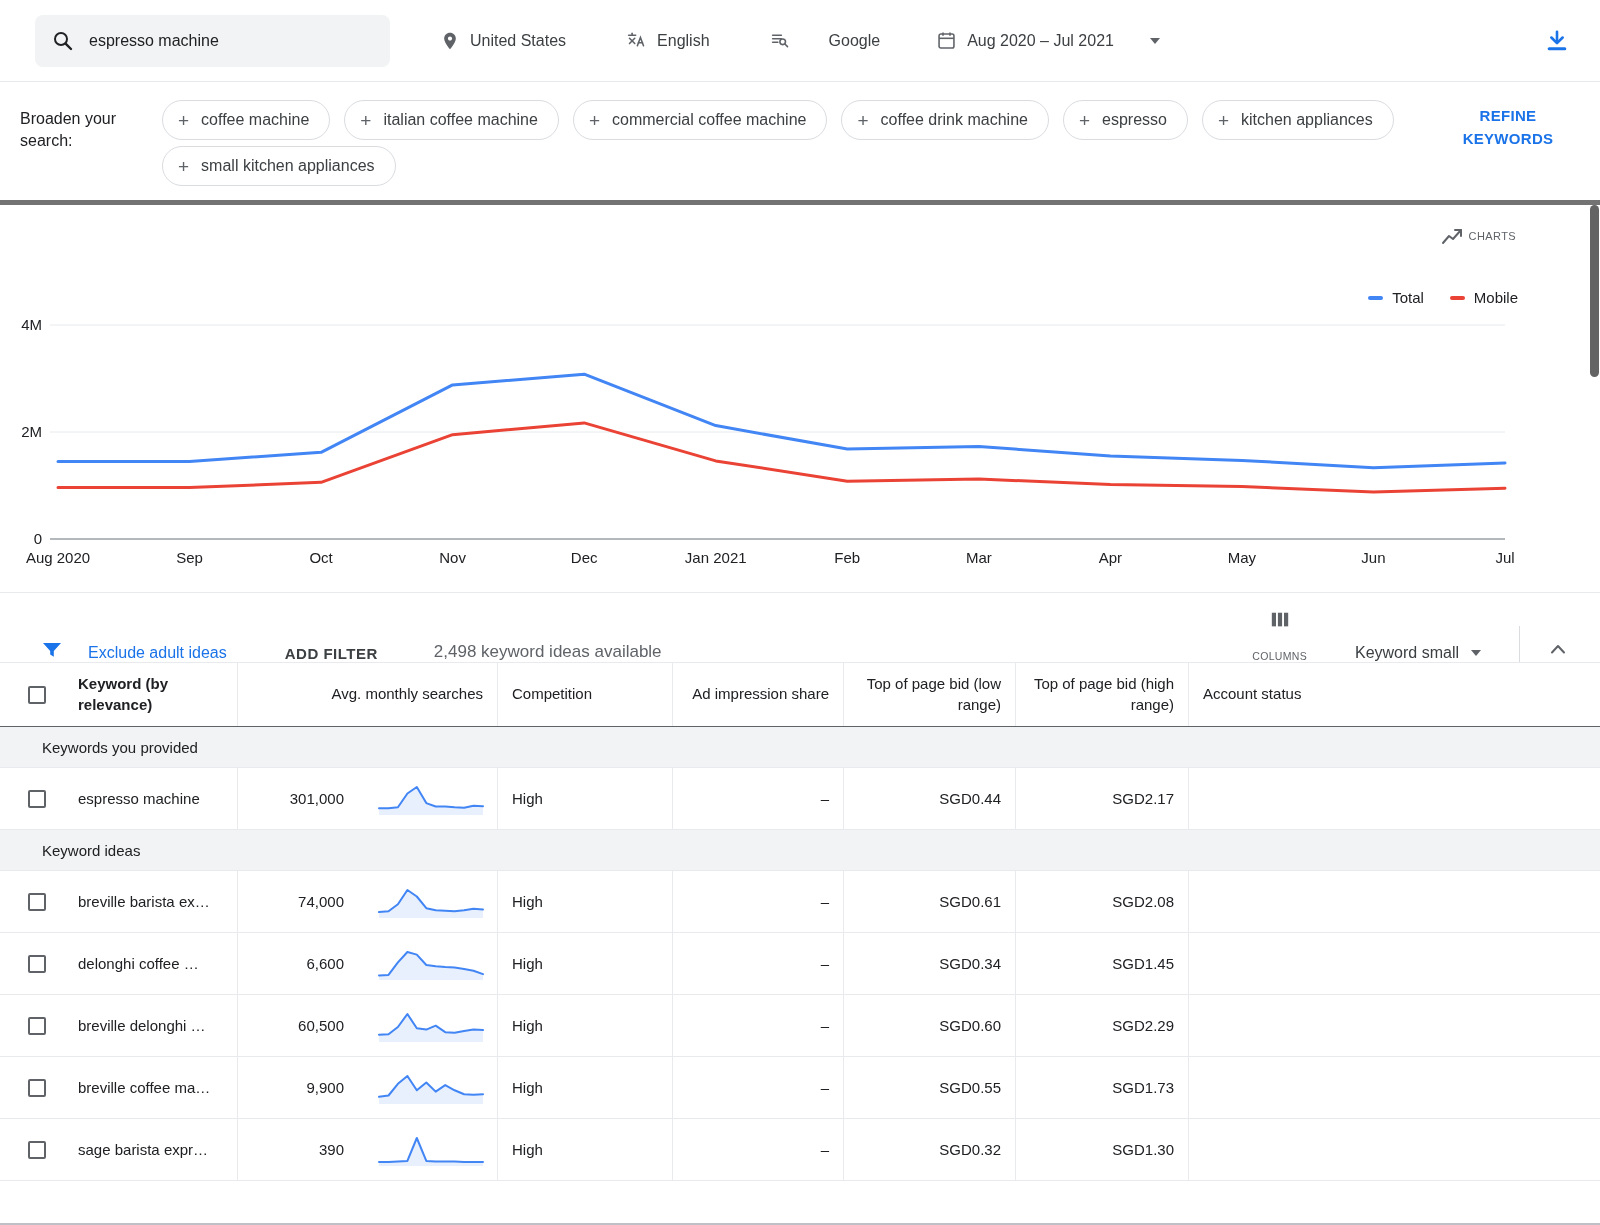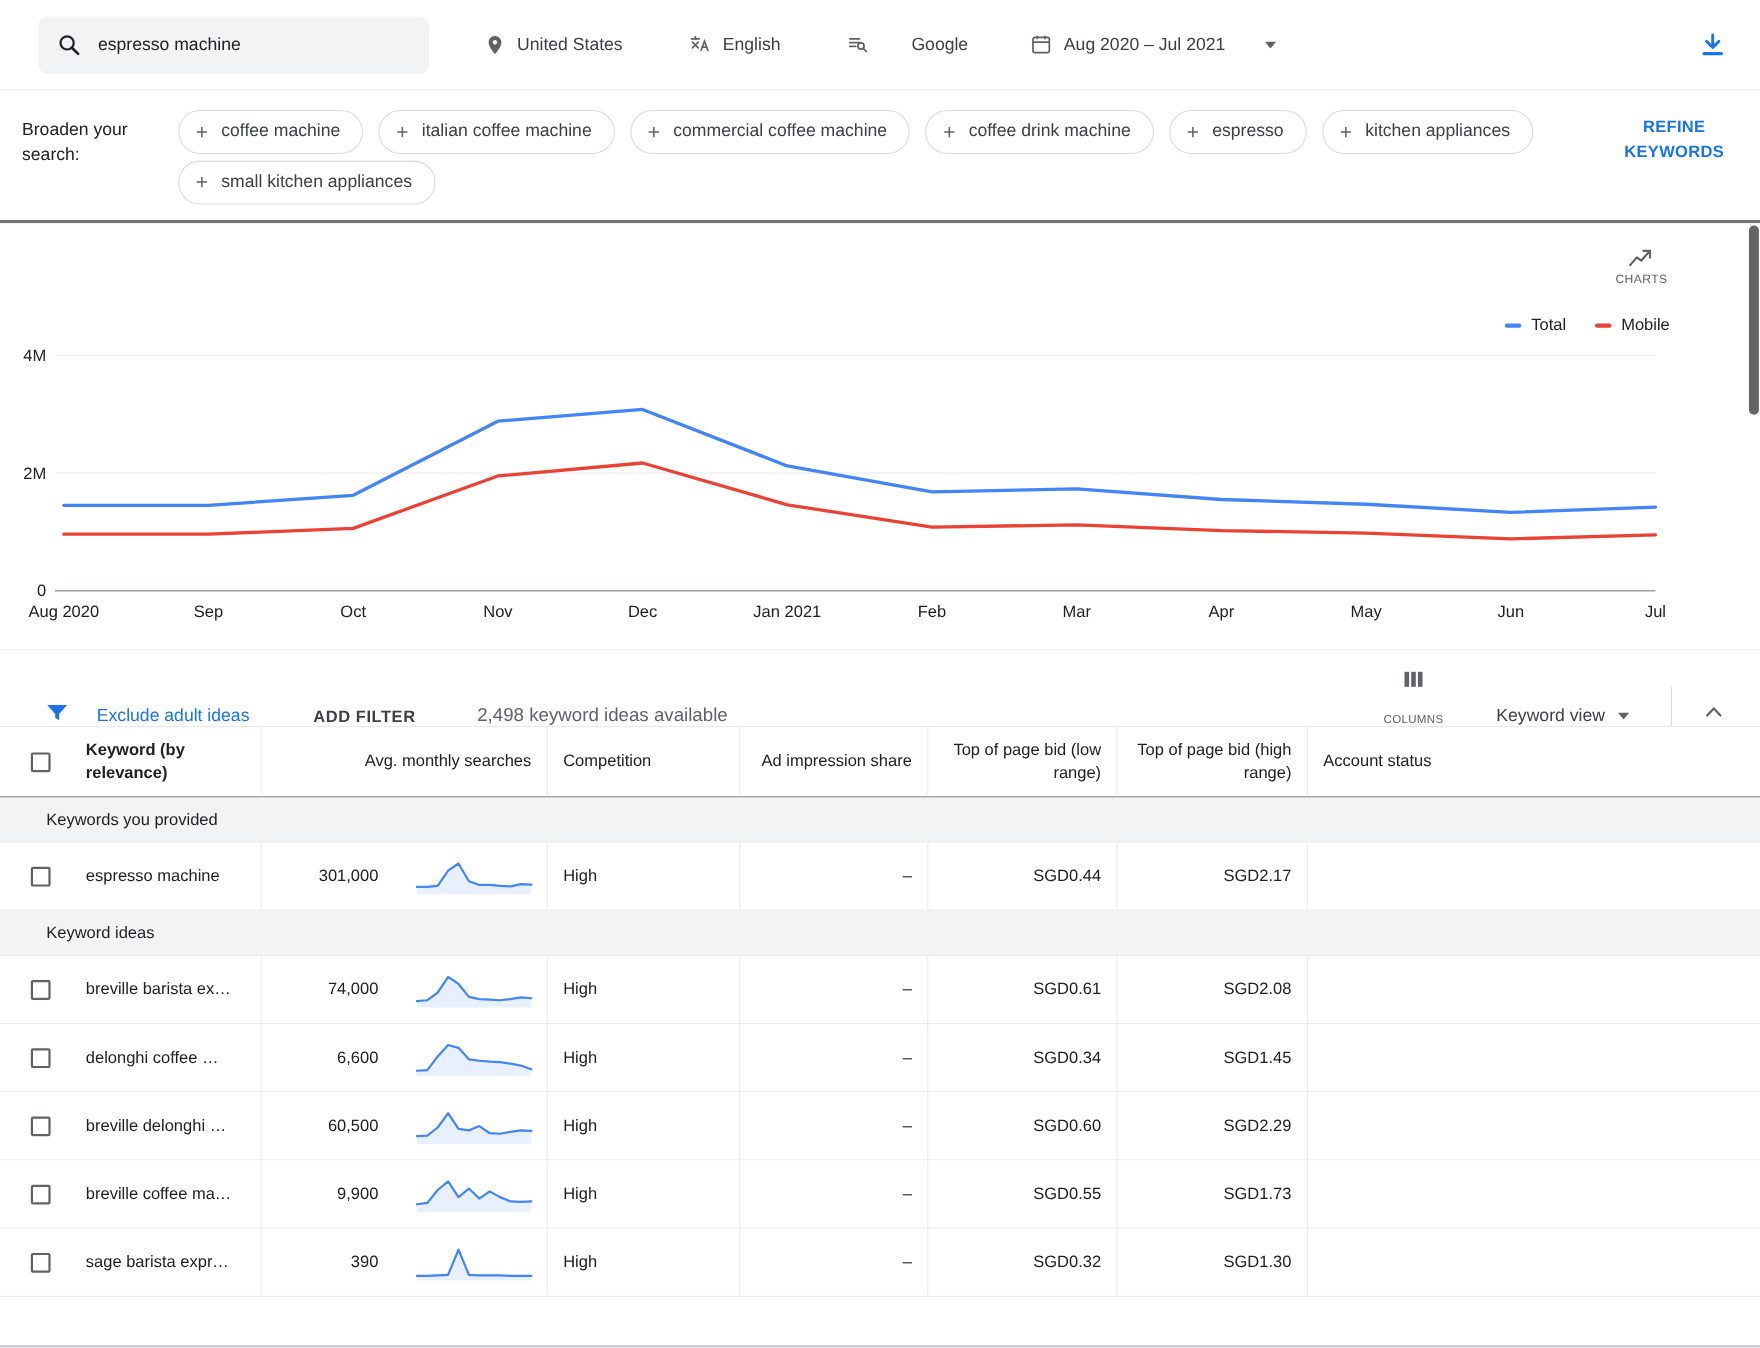--- a/index.html
+++ b/index.html
@@ -10,30 +10,30 @@
   .topbar{height:82px;display:flex;align-items:center;padding:0 30px 0 35px;border-bottom:1px solid #e8eaed;background:#fff;}
   .search-box{width:355px;height:52px;background:#f1f3f4;border-radius:8px;display:flex;align-items:center;gap:14px;padding:0 16px;}
   .search-box input{border:none;background:transparent;outline:none;font:inherit;color:#202124;flex:1;min-width:0;}
   .top-setting{display:flex;align-items:center;gap:10px;color:#3c4043;cursor:pointer;white-space:nowrap;}
   .ml-loc{margin-left:50px;}.ml-lang{margin-left:60px;}.ml-net{margin-left:60px;gap:38px;}.ml-date{margin-left:56px;}
   .caret-down{width:0;height:0;border-left:5px solid transparent;border-right:5px solid transparent;border-top:6px solid #5f6368;display:inline-block;}
   .date-caret{margin-left:26px;}
   .download-btn{margin-left:auto;cursor:pointer;display:flex;align-items:center;}
 
   
-  .broaden{display:flex;align-items:flex-start;padding:18px 22px 14px 20px;border-bottom:3px solid #737373;}
+  .broaden{display:flex;align-items:flex-start;padding:18px 36px 14px 20px;border-bottom:5px solid #737373;}
   .broaden-label{width:116px;line-height:1.35;padding-top:8px;color:#202124;}
   .chips{flex:1;margin-left:26px;display:flex;flex-wrap:wrap;gap:6px 14px;align-content:flex-start;}
   .chip{display:inline-flex;align-items:center;gap:12px;height:40px;padding:0 20px 0 15px;border:1px solid #dadce0;border-radius:20px;background:#fff;font-size:16px;color:#3c4043;cursor:pointer;font-family:inherit;}
   .chip .plus{font-size:19px;color:#5f6368;line-height:1;}
   .refine{width:112px;margin-left:18px;text-align:center;color:#1a73e8;font-weight:700;font-size:15px;line-height:1.55;letter-spacing:.3px;cursor:pointer;padding-top:4px;}
 
   
   .chart-section{position:relative;height:388px;border-bottom:1px solid #e8eaed;background:#fff;}
-  .charts-toggle{position:absolute;top:20px;right:84px;display:flex;flex-direction:column;align-items:center;gap:3px;color:#5f6368;cursor:pointer;}
+  .charts-toggle{position:absolute;top:20px;right:84px;display:flex;flex-direction:row;align-items:center;gap:3px;color:#5f6368;cursor:pointer;}
   .charts-toggle .lbl{font-size:11px;letter-spacing:.4px;}
   .legend{position:absolute;top:84px;right:82px;display:flex;gap:26px;align-items:center;font-size:15px;}
   .legend-item{display:flex;align-items:center;gap:9px;cursor:pointer;}
   .legend-swatch{width:15px;height:4px;border-radius:2px;display:inline-block;}
   .chart-holder{position:absolute;left:0;top:100px;}
 
   
   .filterbar{height:70px;display:flex;align-items:flex-end;padding:0 30px 0 40px;border-bottom:1px solid #e8eaed;}
   .exclude{color:#1a73e8;margin-left:24px;cursor:pointer;}
   .add-filter{margin-left:58px;font-weight:700;letter-spacing:.5px;color:#3c4043;font-size:15px;cursor:pointer;}
@@ -226,21 +226,21 @@
     <div class="columns-toggle">
       <svg width="22" height="20" viewBox="0 0 24 22">
         <rect x="3" y="3" width="4.6" height="15" fill="#5f6368"></rect>
         <rect x="9.7" y="3" width="4.6" height="15" fill="#5f6368"></rect>
         <rect x="16.4" y="3" width="4.6" height="15" fill="#5f6368"></rect>
       </svg>
       <span class="lbl">COLUMNS</span>
     </div>
 
     <div class="view-select">
-      <span>Keyword view</span>
+      <span>Keyword small</span>
       <span class="caret-down"></span>
     </div>
 
     <div class="vdivider"></div>
 
     <div class="collapse">
       <svg width="24" height="24" viewBox="0 0 24 24">
         <polyline points="6,14.5 12,8 18,14.5" fill="none" stroke="#5f6368" stroke-width="2" stroke-linecap="round" stroke-linejoin="round"></polyline>
       </svg>
     </div>

